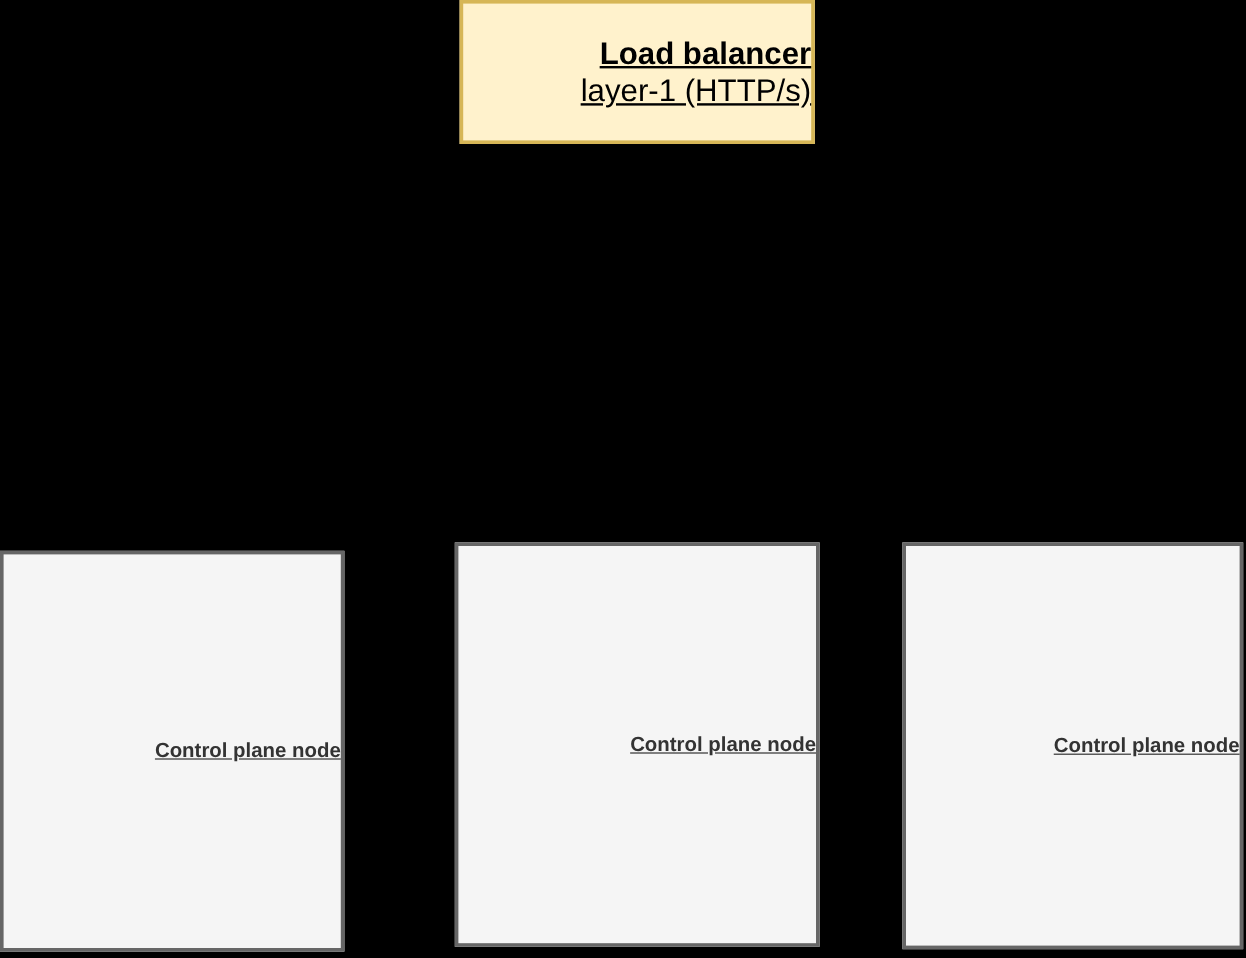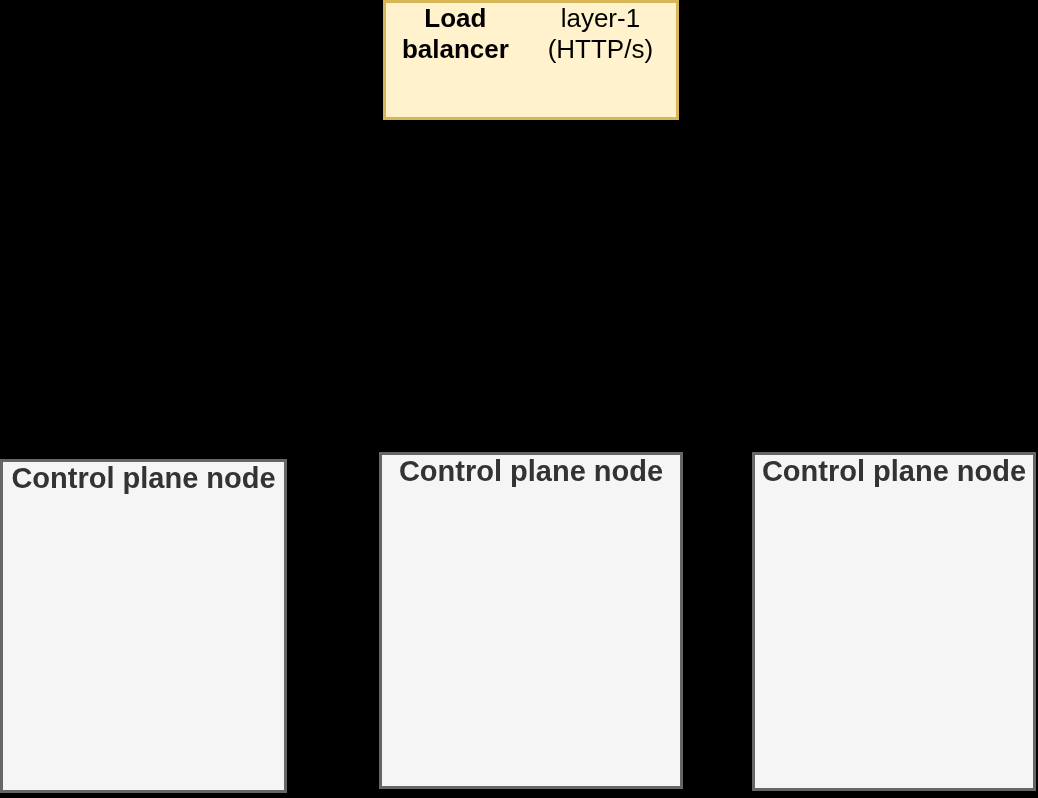--- a/index.html
+++ b/index.html
@@ -12,24 +12,25 @@
     width: 1038px;
     height: 798px;
     background: #000000;
     overflow: hidden;
     font-family: "Liberation Sans", sans-serif;
   }
   .box {
     position: absolute;
     box-sizing: border-box;
     display: flex;
-    flex-direction: row;
-    align-items: flex-start;
+    flex-direction: column;
+    align-items: flex-end;
     justify-content: center;
     text-align: center;
+    text-decoration: underline;
   }
   .lb-box {
     left: 383px;
     top: 0px;
     width: 296px;
     height: 120px;
     background: #FFF2CC;
     border: 3px solid #D6B656;
     color: #000000;
     font-size: 26px;
@@ -38,21 +39,21 @@
   .lb-title {
     font-weight: bold;
   }
   .lb-subtitle {
     font-weight: normal;
   }
   .cp-box {
     background: #F5F5F5;
     border: 3px solid #666666;
     color: #333333;
-    font-size: 29px;
+    font-size: 17px;
     font-weight: bold;
     white-space: nowrap;
   }
   .cp-left   { left: 0px;   top: 459px; width: 287px; height: 334px; }
   .cp-middle { left: 379px; top: 452px; width: 304px; height: 337px; }
   .cp-right  { left: 752px; top: 452px; width: 284px; height: 339px; }
 </style>
 </head>
 <body>
 

